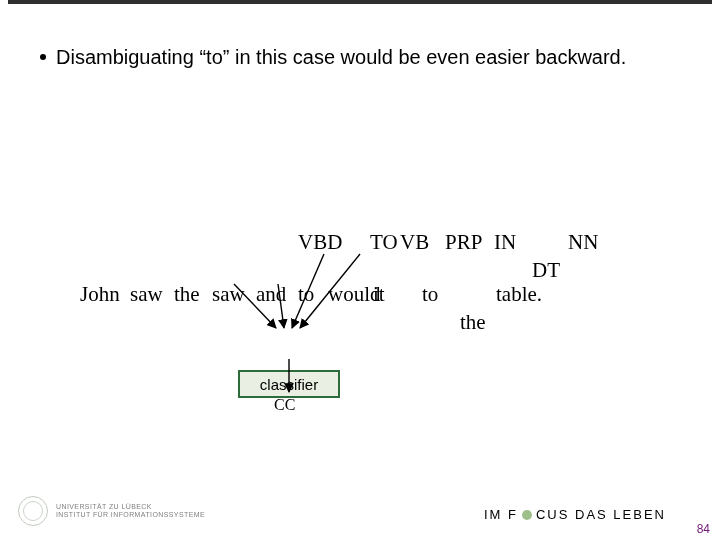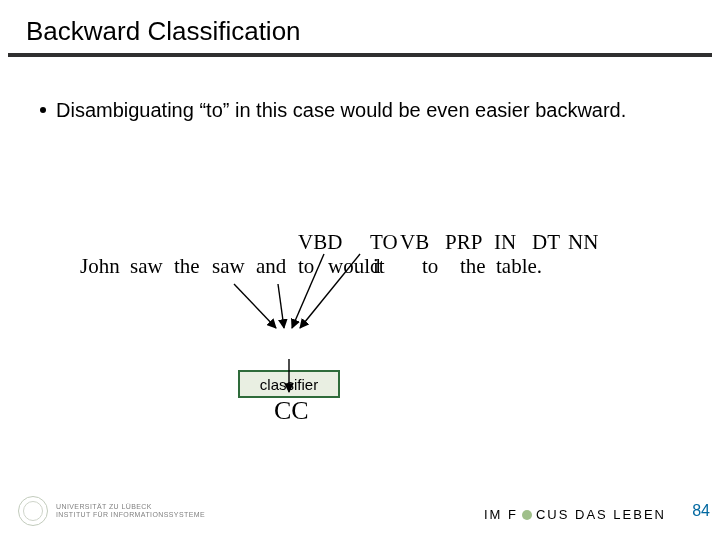--- a/index.html
+++ b/index.html
@@ -8,41 +8,40 @@
   .title { font-size: 26px; padding: 16px 0 6px 26px; font-weight: 400; }
   .title-rule { height: 4px; background: #2f2f30; margin: 0 8px 0 8px; }
   .bullet-area { padding: 40px 0 0 40px; font-size: 20px; line-height: 1.3; }
   .bullet { display: flex; gap: 10px; }
   .bullet .dot { width: 6px; height: 6px; background: #000; border-radius: 50%; margin-top: 10px; flex: 0 0 auto; }
   .sentence-area { position: absolute; left: 80px; top: 230px; width: 560px; font-family: "Times New Roman", Times, serif; font-size: 21px; }
   .tags-row, .words-row { display: flex; }
   .cell { text-align: left; }
   .w0 { width: 50px; } .w1 { width: 44px; } .w2 { width: 38px; } .w3 { width: 44px; }
   .w4 { width: 42px; } .w5 { width: 72px; } .w6 { width: 30px; } .w7 { width: 45px; }
-  .w8 { width: 28px; } .w9 { width: 38px; margin-left: 21px; } .w10 { width: 36px; } .w11 { width: 52px; }
+  .w8 { width: 28px; } .w9 { width: 38px; margin-left: 21px; } .w10 { width: 36px; margin-top: 28px; } .w11 { width: 52px; }
   .tags-row .cell { height: 24px; }
   .words-row .cell { height: 26px; }
   .classifier-box { position: absolute; left: 238px; top: 330px; width: 102px; height: 28px;
     border: 2px solid #2e6b3a; background: #e9efe2; display: flex; align-items: center; justify-content: center;
     font-family: Arial, sans-serif; font-size: 15px; margin-top: 40px; }
-  .cc-label { position: absolute; left: 274px; top: 396px; font-family: "Times New Roman", serif; font-size: 26px; }
+  .cc-label { position: absolute; left: 274px; top: 396px; font-family: "Times New Roman", serif; font-size: 16px; }
   .svg-arrows { position: absolute; left: 0; top: 0; width: 720px; height: 540px; pointer-events: none; }
   .footer-left { position: absolute; left: 18px; bottom: 14px; display: flex; align-items: center; gap: 8px; opacity: 0.85; }
   .seal { width: 30px; height: 30px; border-radius: 50%; border: 1px solid #b7c2b0; position: relative; }
   .seal::after { content: ""; position: absolute; inset: 4px; border-radius: 50%; border: 1px solid #c5ccbf; }
   .uni-text { font-size: 7px; letter-spacing: 0.4px; color: #6a6a6a; line-height: 1.1; }
   .footer-right { position: absolute; right: 54px; bottom: 18px; font-size: 13px; letter-spacing: 2px; color: #000000; }
   .focus-dot { display:inline-block; width:10px; height:10px; background:#9fbf8a; border-radius:50%; margin: 0 4px -1px 4px; }
-  .pagenum { position: absolute; right: 10px; bottom: 20px; font-size: 16px; color: #0369a1; }
+  .pagenum { position: absolute; right: 10px; bottom: 4px; font-size: 12px; color: #701a75; }
 </style>
 </head>
 <body>
 <div class="slide">
 
-  <h1 class="title">Backward Classification</h1>
   <div class="title-rule"></div>
 
   <div class="bullet-area">
     <div class="bullet">
       <span class="dot"></span>
       <div>Disambiguating “to” in this case would be even easier backward.</div>
     </div>
   </div>
 
   <div class="sentence-area">

